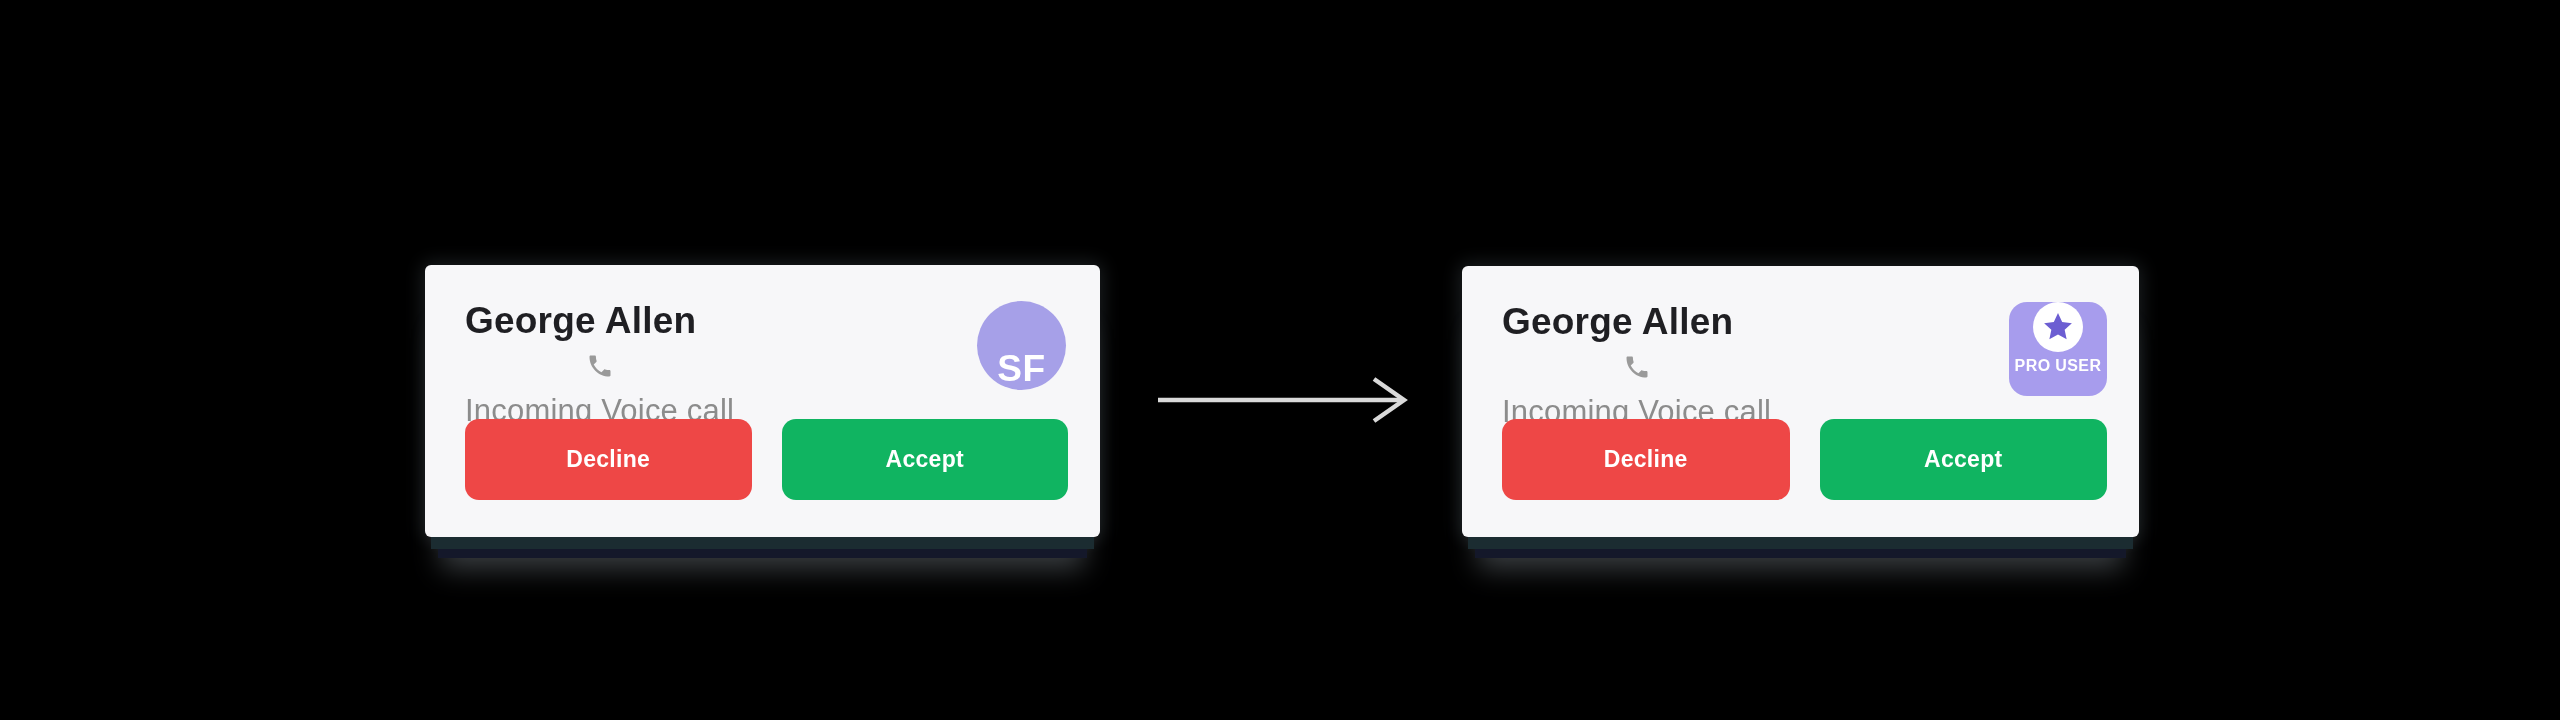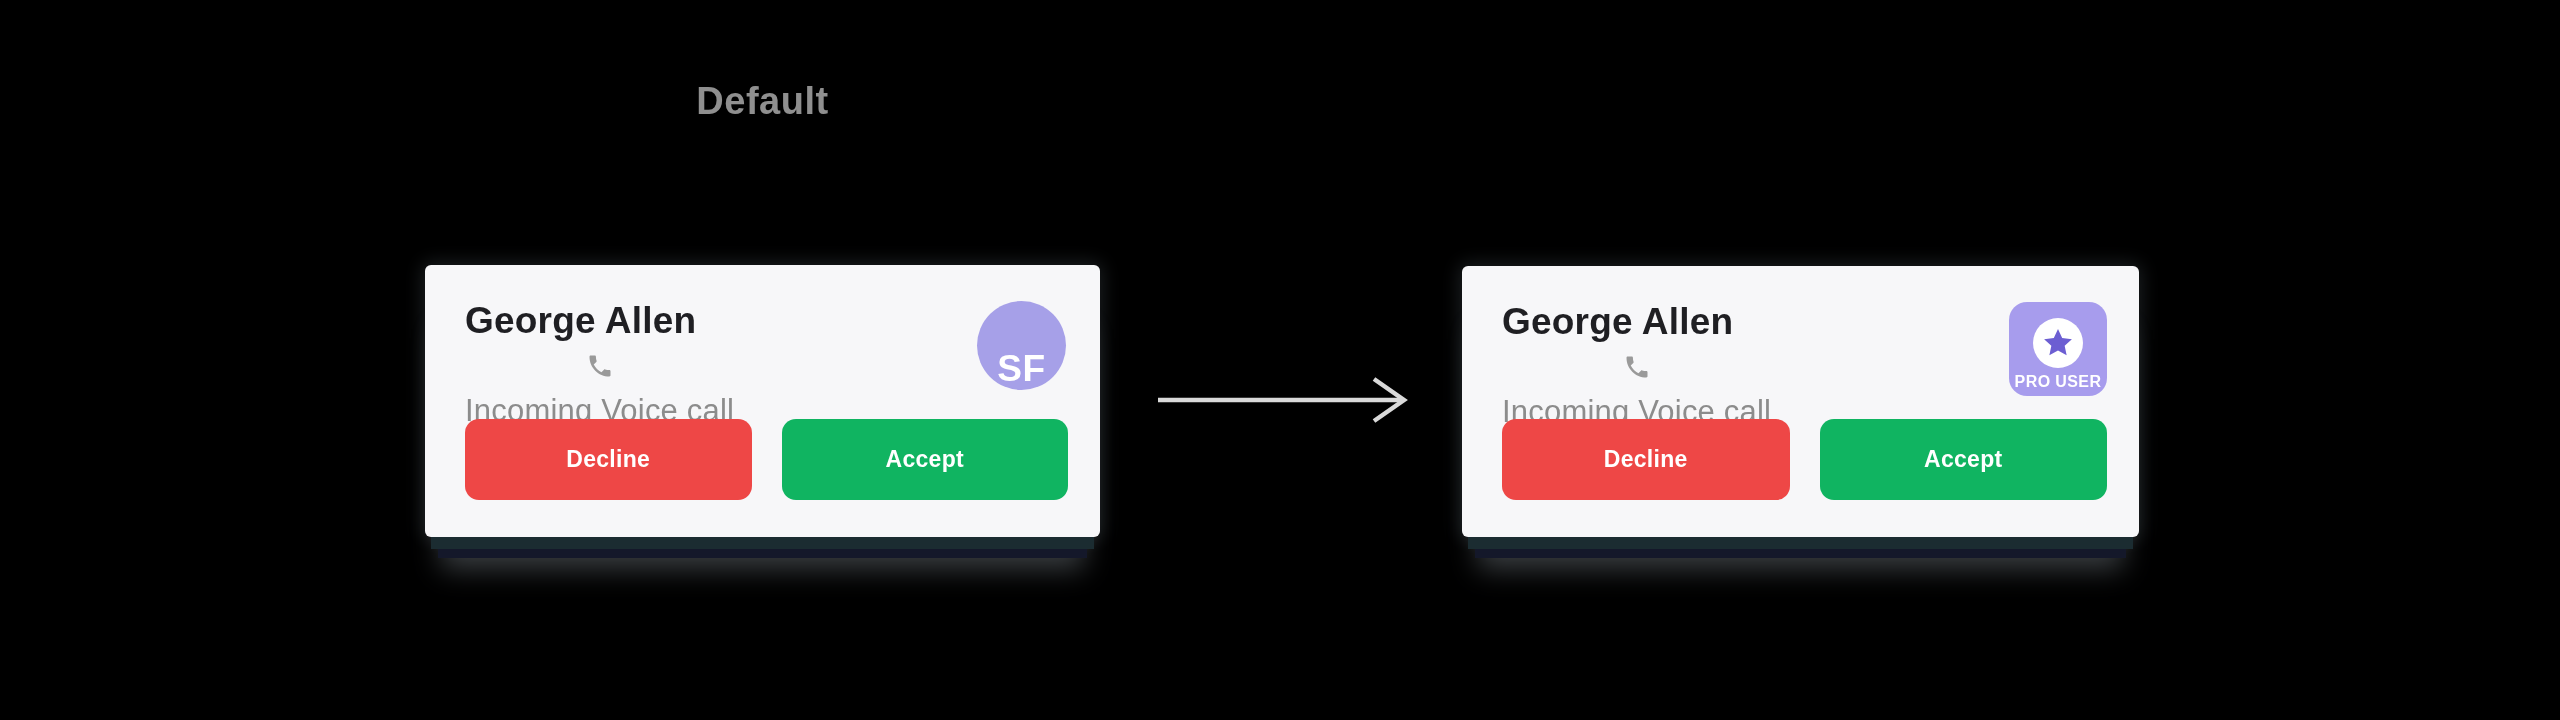--- a/index.html
+++ b/index.html
@@ -104,21 +104,21 @@
   
   .pro-badge {
     width: 98px;
     height: 94px;
     border-radius: 18px;
     background: #a79ced;
     display: flex;
     flex-direction: column;
     align-items: center;
     box-sizing: border-box;
-    padding-top: 16px;
+    padding-top: 0;
     margin-top: 2px;
   }
   .badge-circle {
     width: 50px;
     height: 50px;
     border-radius: 50%;
     background: #ffffff;
     display: flex;
     align-items: center;
     justify-content: center;
@@ -167,21 +167,20 @@
     top: 374px;
     width: 252px;
     height: 52px;
   }
 </style>
 </head>
 <body>
 
 <div class="stage">
 
-  <div class="section-title title-default">Default</div>
 
   <div class="card card-default">
     <div class="card-header">
       <div class="caller-block">
         <div class="caller-name">George Allen</div>
         <div class="call-status-row">
           <svg class="phone-icon-svg" viewBox="0 0 24 24">
             <path fill="#9a9a9a" d="M6.62 10.79c1.44 2.83 3.76 5.14 6.59 6.59l2.2-2.21c.27-.27.67-.36 1.02-.24 1.12.37 2.33.57 3.57.57.55 0 1 .45 1 1V20c0 .55-.45 1-1 1-9.39 0-17-7.61-17-17 0-.55.45-1 1-1h3.5c.55 0 1 .45 1 1 0 1.25.2 2.45.57 3.57.11.35.03.74-.25 1.02l-2.2 2.2z"></path>
           </svg>
           <span class="call-status-label">Incoming Voice call</span>

